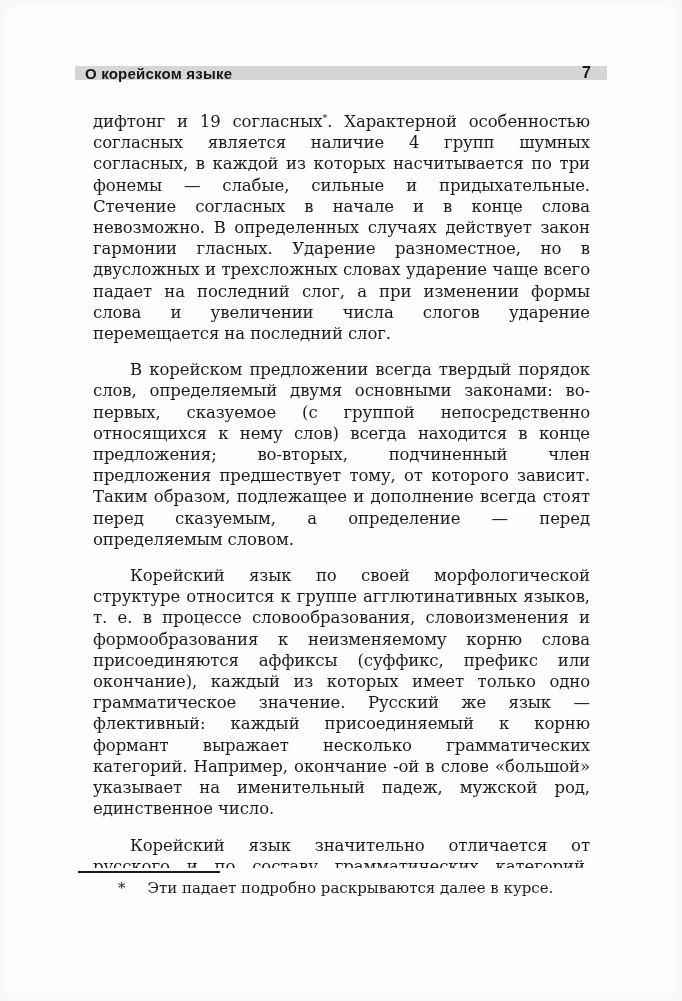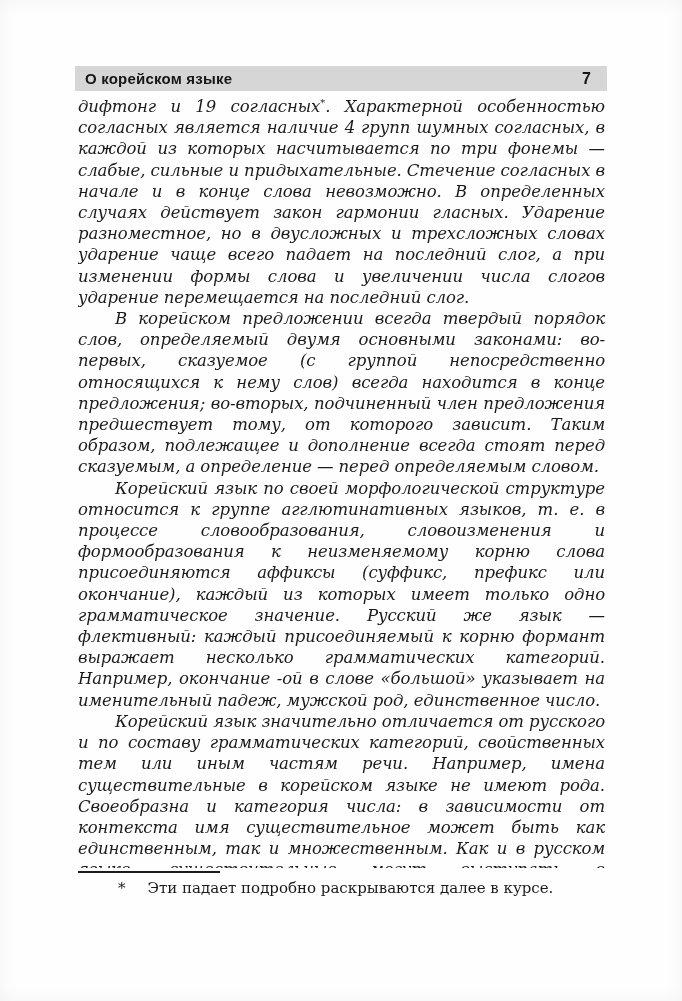--- a/index.html
+++ b/index.html
@@ -14,21 +14,21 @@
     background: #fefefe;
     overflow: hidden;
     box-shadow: inset 0 0 18px rgba(0,0,0,0.05);
     font-family: "DejaVu Serif", serif;
   }
   .header-bar {
     position: absolute;
     left: 75px;
     top: 66px;
     width: 532px;
-    height: 25px;
+    height: 14px;
     background: #d6d6d6;
     box-sizing: border-box;
     padding: 0 16px 0 10px;
     display: flex;
     justify-content: space-between;
     align-items: center;
     font-family: "Liberation Sans", sans-serif;
     font-weight: bold;
     font-size: 15px;
     color: #161616;
@@ -42,23 +42,22 @@
     width: 527px;
     height: 772px;
     overflow: hidden;
     font-size: 16.5px;
     line-height: 21.2px;
     letter-spacing: -0.1px;
     color: #1b1b1b;
     text-align: justify;
   }
   .text-block p {
-    margin: 0;
+    margin: 15px;
     padding: 0;
-    font-style: italic;
   }
   .text-block p.indent { text-indent: 37px; }
   sup.fn-mark {
     font-size: 60%;
     vertical-align: super;
     line-height: 0;
   }
   .footnote-rule {
     position: absolute;
     left: 78px;

